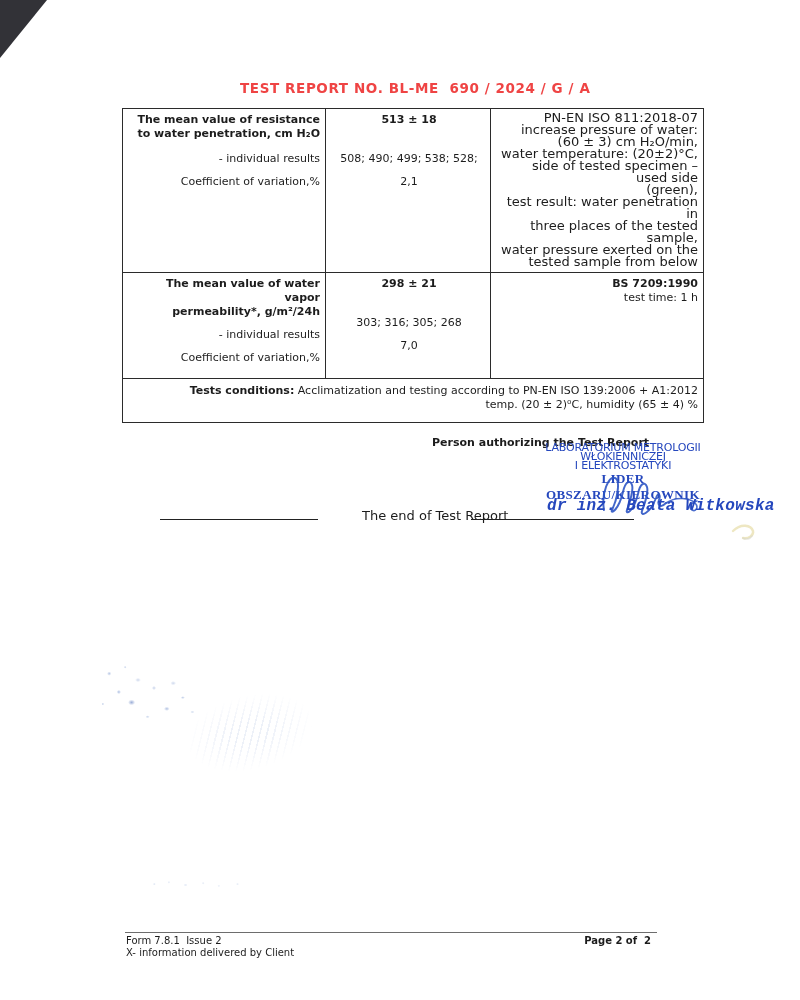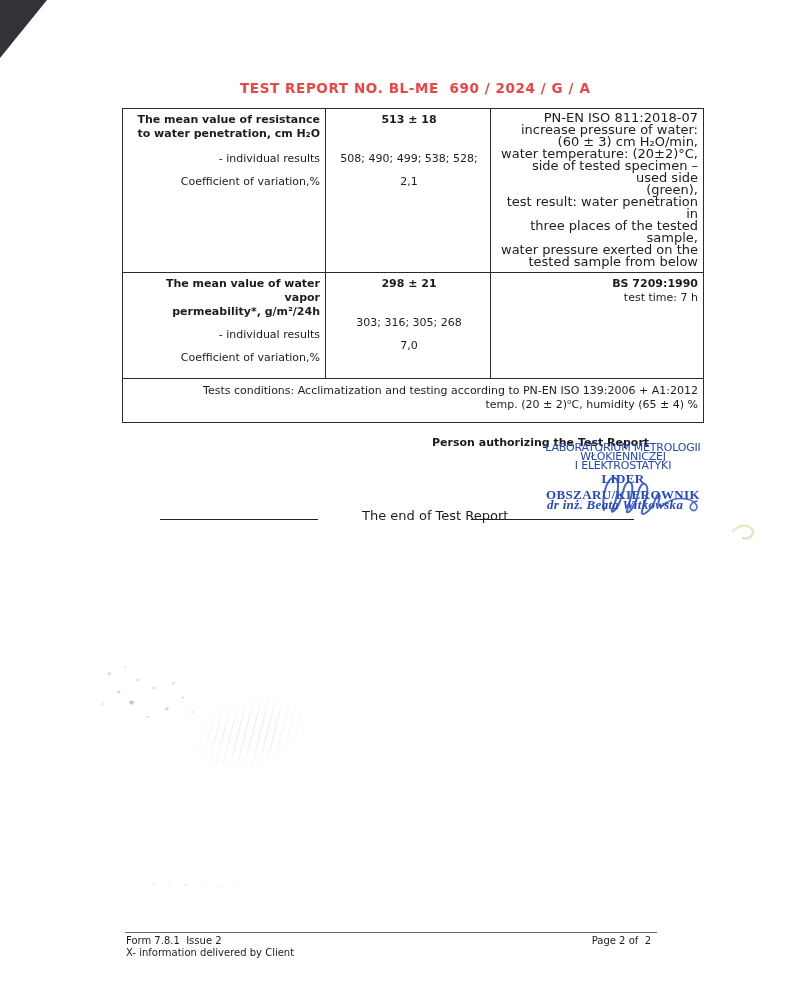--- a/index.html
+++ b/index.html
@@ -26,48 +26,48 @@
   tr.row-2 td { height:80px; }
   .p-title { font-weight:bold; white-space:pre-line; min-height:30px; margin-bottom:9px; }
   .p-line  { margin-bottom:9px; }
   td.val-cell { text-align:center !important; }
   .v-main { font-weight:bold; min-height:30px; margin-bottom:9px; }
   .v-line { margin-bottom:9px; }
   .r-title { font-weight:bold; }
   .r-body { white-space:pre-line; }
   .r-tight { font-size:13px; line-height:12px; margin-top:-1px; }
   tr.cond-row td { height:44px; padding-top:5px; }
-  .cond-label { font-weight:normal; }
+  .cond-label { font-weight:bold; }
 
   
   .person-auth { position:absolute; left:432px; top:406px; font-size:11px; font-weight:bold;margin-top:30px; }
   .stamp { position:absolute; left:529px; top:443px; width:188px; text-align:center;
     color:#2547bd; }
   .stamp-l1, .stamp-l2 { font-size:11px; font-weight:normal; letter-spacing:-0.2px;
     line-height:9px; }
   .stamp-l3 { font-family:"Liberation Serif","DejaVu Serif",serif; font-size:13px;
     font-weight:bold; letter-spacing:0.4px; line-height:16px; margin-top:1px; }
   .sig-squiggle { position:absolute; left:598px; top:470px; }
   .sig-name { position:absolute; left:547px; top:497px;
-    font-family:Liberation Serif, serif; font-style:italic; font-weight:bold;
-    font-size:13px; letter-spacing:0.3px; color:#2547bd; white-space:pre; }
+    font-family:Liberation Mono, monospace; font-style:italic; font-weight:bold;
+    font-size:16px; letter-spacing:0.3px; color:#2547bd; white-space:pre; }
 
   
   .end-line-left  { position:absolute; left:160px; top:519px; width:158px; height:0;
     border-top:1.6px solid #222; }
   .end-line-right { position:absolute; left:471px; top:519px; width:163px; height:0;
     border-top:1.6px solid #222; }
   .end-text { position:absolute; left:326px; top:508px; font-size:13px; font-weight:normal;margin-left:36px; }
 
   
   .footer-line { position:absolute; left:125px; top:932px; width:532px; height:0;
     border-top:1.2px solid #6d6d6d; }
   .footer-form { position:absolute; left:126px; top:935px; font-size:10px; white-space:pre; }
   .footer-note { position:absolute; left:126px; top:947px; font-size:10px; }
-  .footer-page { position:absolute; right:149px; top:935px; font-size:10px; white-space:pre; }
+  .footer-page { position:absolute; right:149px; top:935px; font-size:10px; white-space:pre;font-weight:bold; }
 
   
   .smudge-a { position:absolute; left:90px; top:656px; width:160px; height:80px; opacity:.85;
     background-image:
       radial-gradient(3px 3px at 12% 22%, rgba(62,104,186,.45), transparent 70%),
       radial-gradient(2px 2px at 22% 14%, rgba(62,104,186,.35), transparent 70%),
       radial-gradient(4px 3px at 30% 30%, rgba(62,104,186,.30), transparent 70%),
       radial-gradient(3px 3px at 18% 45%, rgba(62,104,186,.50), transparent 70%),
       radial-gradient(5px 4px at 26% 58%, rgba(40,80,170,.55), transparent 70%),
       radial-gradient(3px 3px at 40% 40%, rgba(62,104,186,.35), transparent 70%),
@@ -146,21 +146,21 @@
         <div class="p-line">- individual results</div>
         <div class="p-line">Coefficient of variation,%</div>
       </td>
       <td class="val-cell">
         <div class="v-main">298 ± 21</div>
         <div class="v-line">303; 316; 305; 268</div>
         <div class="v-line">7,0</div>
       </td>
       <td>
         <div class="r-title">BS 7209:1990</div>
-        <div class="r-body">test time: 7 h</div>
+        <div class="r-body">test time: 1 h</div>
       </td>
     </tr>
     <tr class="cond-row">
       <td colspan="3">
         <div><span class="cond-label">Tests conditions:</span><span> Acclimatization and testing according to PN-EN ISO 139:2006 + A1:2012</span></div>
         <div>temp. (20 ± 2)⁰C, humidity (65 ± 4) %</div>
       </td>
     </tr>
   </tbody>
     </table>

